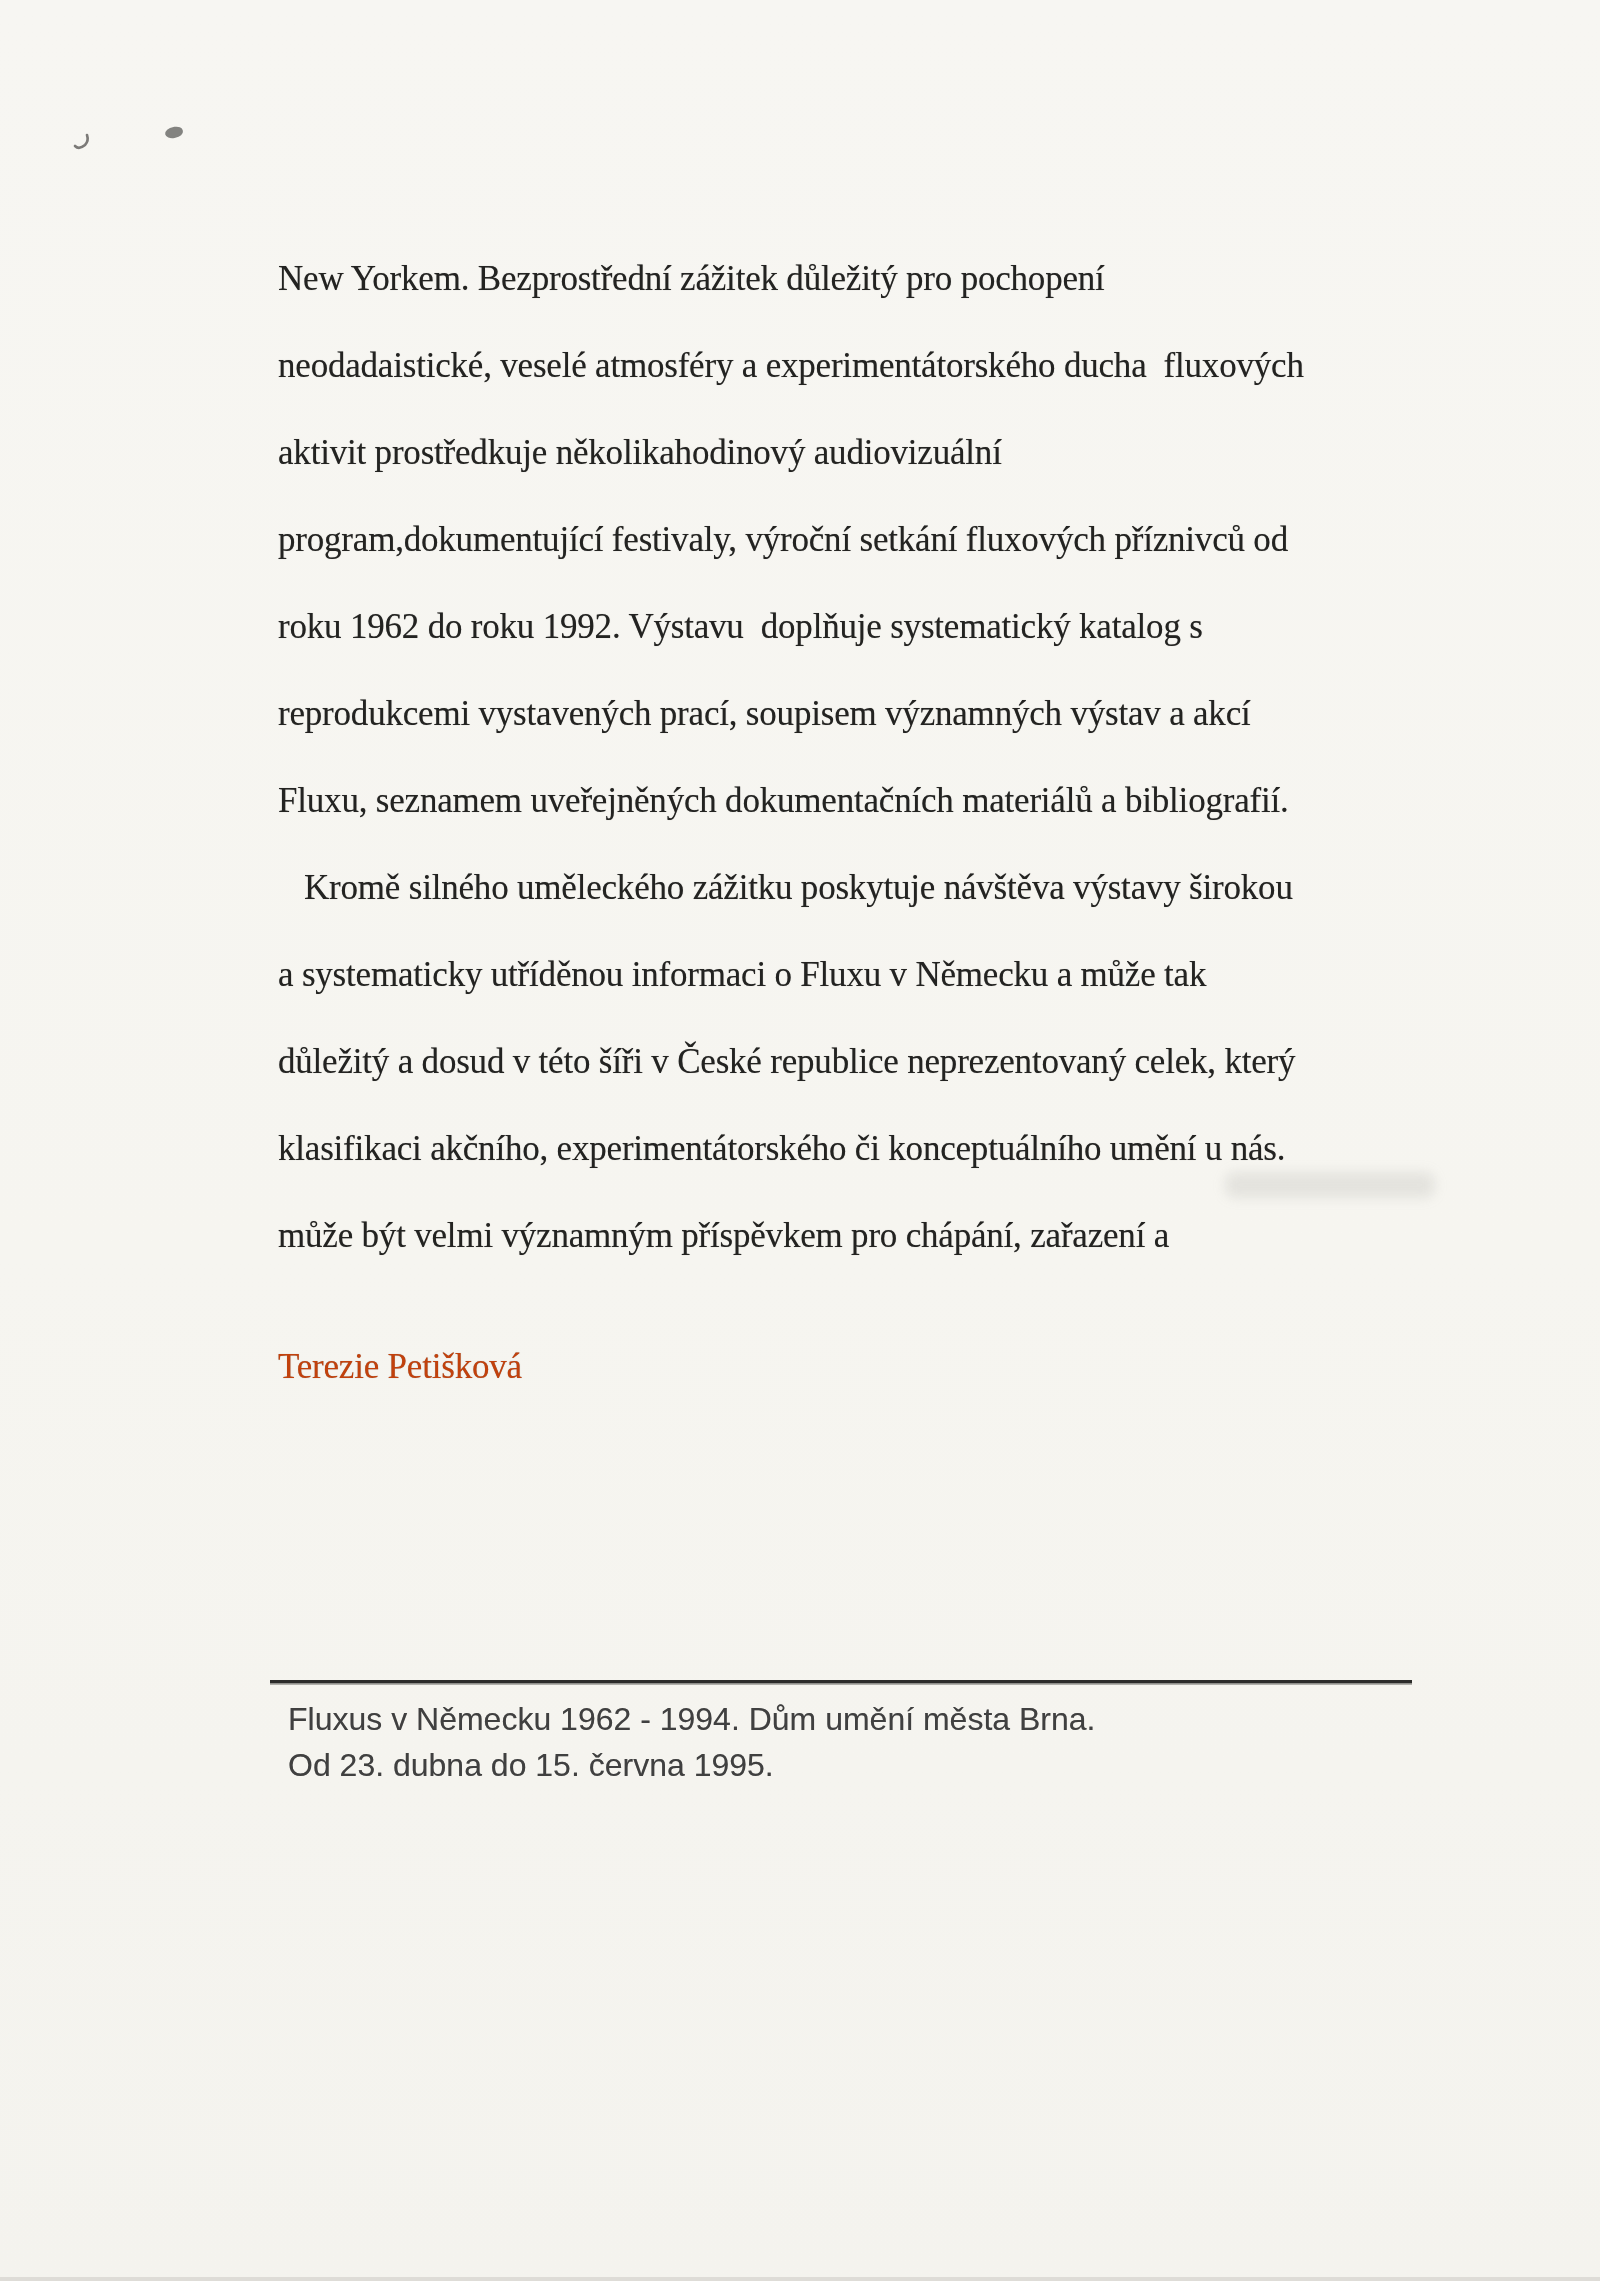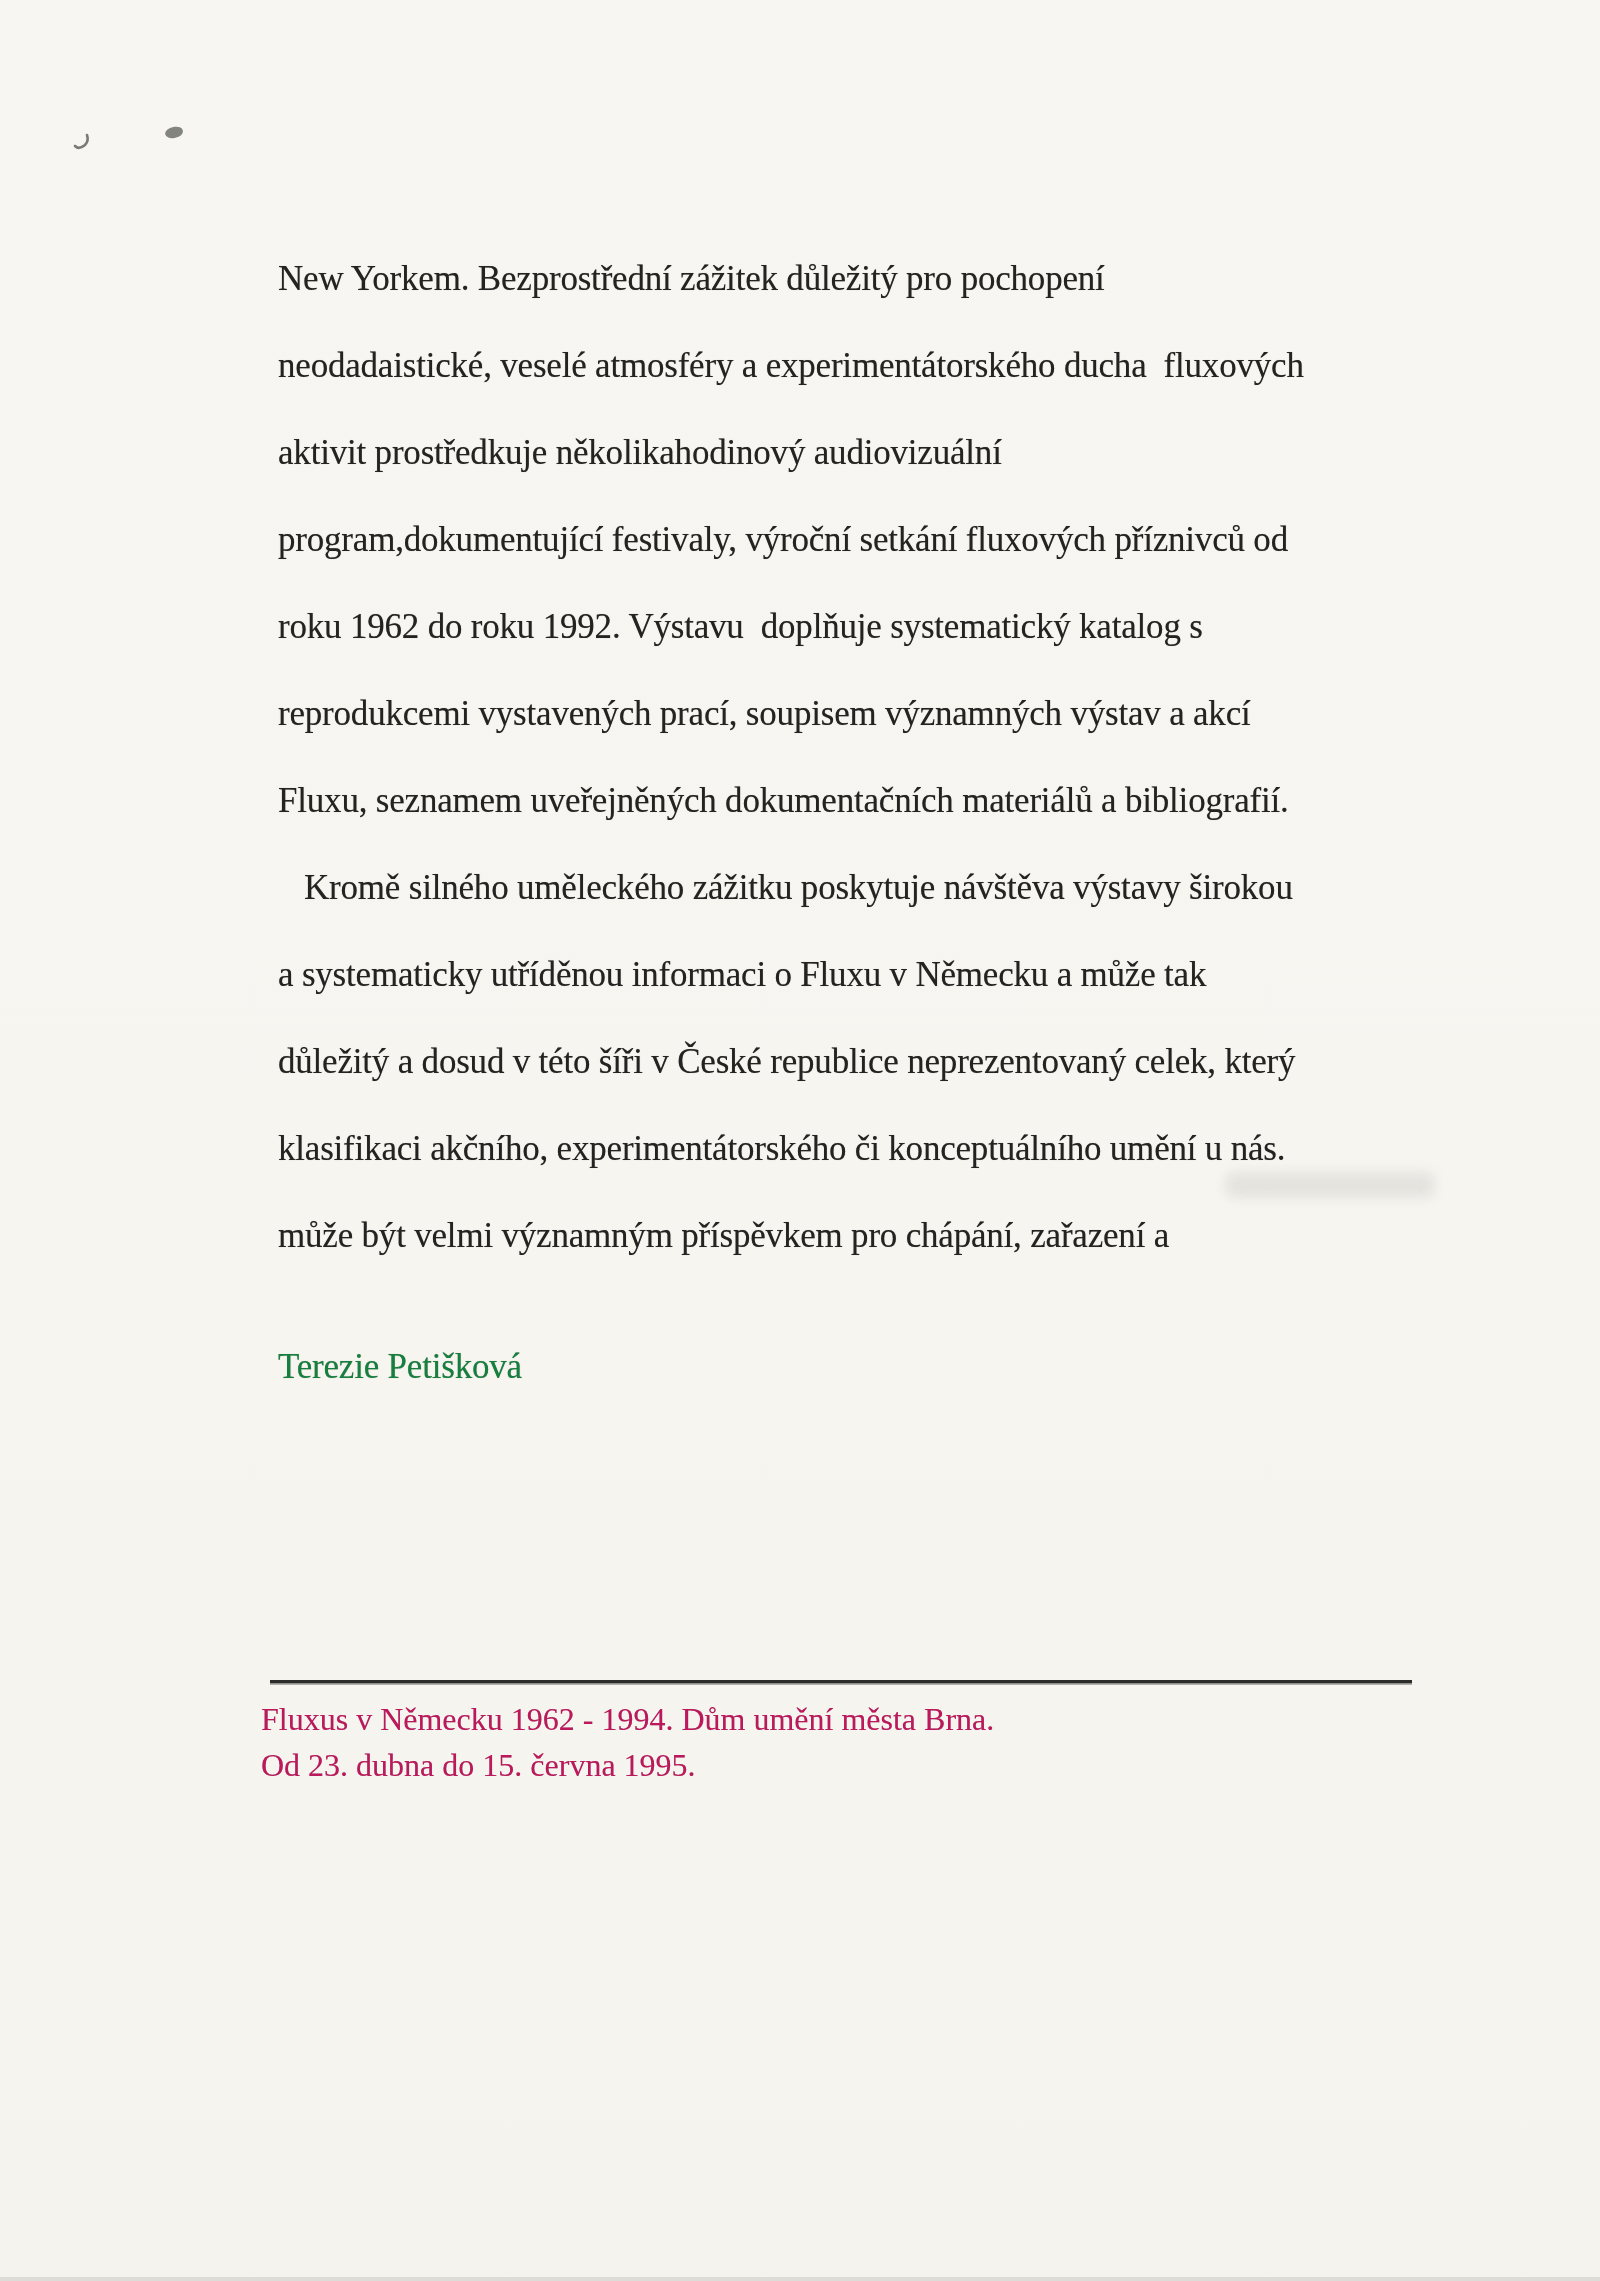--- a/index.html
+++ b/index.html
@@ -36,40 +36,40 @@
   }
   .line.indented {
     text-indent: 26px;
   }
   .signature {
     position: absolute;
     left: 278px;
     top: 1287px;
     font-size: 35px;
     line-height: 87px;
-    color: #15803d;
+    color: #c2410c;
     letter-spacing: -0.2px;
     text-shadow: 0 0 0.7px rgba(30,30,30,0.45);
   }
   .footer-rule {
     position: absolute;
     left: 270px;
     top: 1644px;
     width: 1142px;
     height: 5px;
     background: linear-gradient(to bottom, #2c2c2a 0%, #2c2c2a 55%, #8f8f8b 70%, #c2c1bb 100%);
   }
   .footer {
     position: absolute;
-    left: 261px;
+    left: 288px;
     top: 1660px;
-    font-family: Liberation Serif, serif;
+    font-family: Liberation Sans, sans-serif;
     font-size: 32px;
     line-height: 46px;
-    color: #be185d;
+    color: #404040;
     text-shadow: 0 0 0.5px rgba(50,50,50,0.35);
   }
   .footer .line {
     white-space: pre;
     height: 46px;
   }
   
   .scan-mark-curve {
     position: absolute;
     left: 72px;

